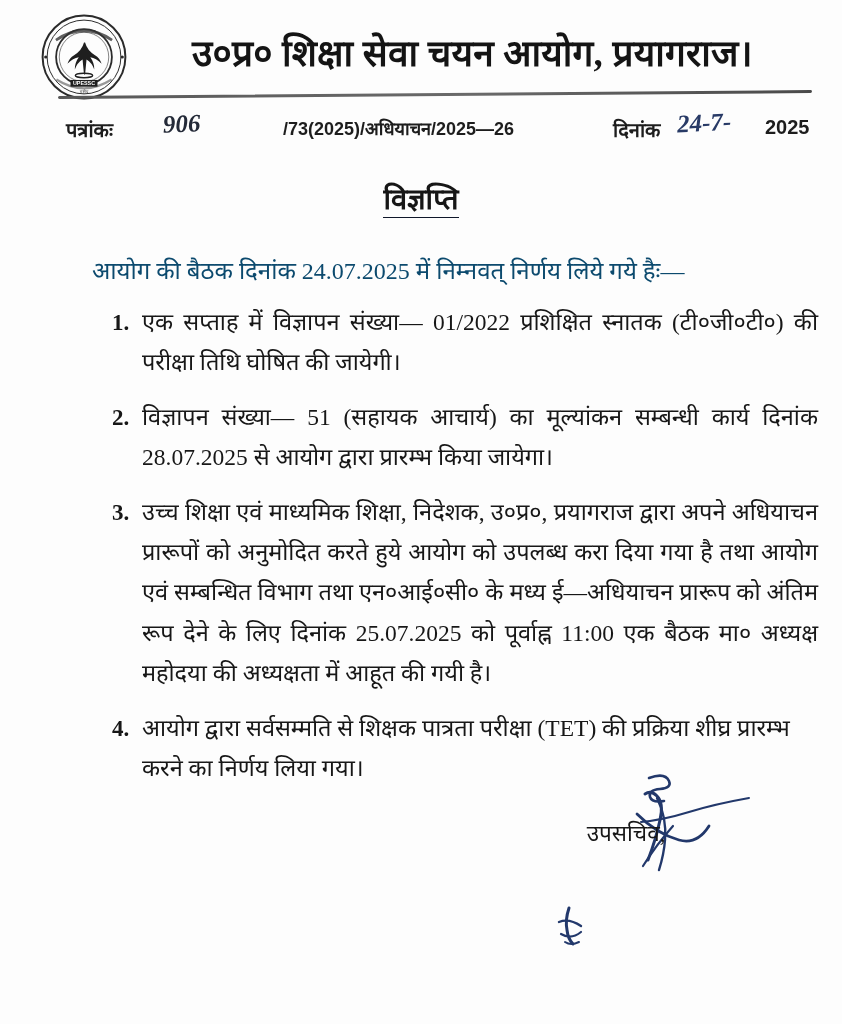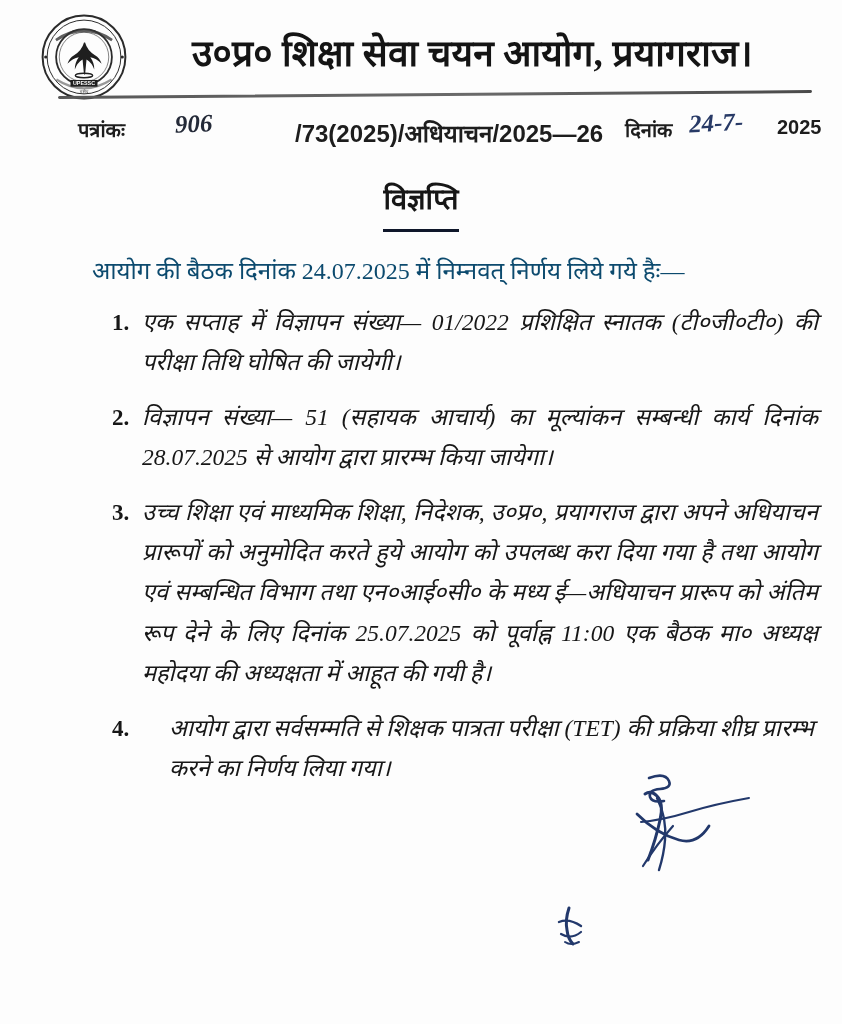--- a/index.html
+++ b/index.html
@@ -57,41 +57,41 @@
     width: 754px;
     height: 3px;
     background: linear-gradient(to right, #585858, #6a6a6a 55%, #4a4a4a);
     transform: rotate(-0.45deg);
     transform-origin: left center;
     border-radius: 2px;
   }
   
   .refrow {
     position: absolute;
-    left: 12px;
+    left: 0;
     top: 112px;
     width: 728px;
     height: 36px;
     font-family: "Liberation Sans", "DejaVu Sans", sans-serif;
     font-size: 20px;
     font-weight: 700;
     color: #1d1d1d;
   }
   .refrow > span { position: absolute; white-space: nowrap; }
   .r-label  { left: 66px;  top: 4px; }
   .r-number {
     left: 163px; top: -2px;
     font-family: "Liberation Serif", "DejaVu Serif", serif;
     font-style: italic;
     font-weight: 600;
     font-size: 25px;
     color: #242a38;
     transform: rotate(-2.5deg);
   }
-  .r-series { left: 283px; top: 4px; font-size: 24px; }
+  .r-series { left: 283px; top: 4px; font-size: 18px; }
   .d-label  { left: 613px; top: 4px; }
   .d-hand {
     left: 677px; top: -3px;
     font-family: "Liberation Serif", "DejaVu Serif", serif;
     font-style: italic;
     font-weight: 700;
     font-size: 25px;
     color: #283a66;
     transform: rotate(-3deg);
   }
@@ -101,22 +101,22 @@
     position: absolute;
     left: 0; top: 178px;
     width: 842px;
     text-align: center;
     font-family: "Liberation Serif", "DejaVu Serif", serif;
     font-size: 29px;
     font-weight: 700;
     color: #161616;
   }
   .vigyapti span {
-    border-bottom: 3px solid #0f172a;
-    padding-bottom: 14px;
+    border-bottom: 1px solid #0f172a;
+    padding-bottom: 2px;
   }
   
   .intro {
     position: absolute;
     left: 92px; top: 253px;
     width: 680px;
     font-family: Liberation Serif, serif;
     font-size: 24px;
     line-height: 1.55;
     color: #0c4a6e;
@@ -138,23 +138,22 @@
   .point .num {
     flex: 0 0 30px;
     font-weight: 700;
     font-size: 23px;
     padding-top: 1px;
   }
   .point .txt {
     flex: 1 1 auto;
     text-align: justify;
     text-justify: inter-word;
-    font-style: italic;
-  }
-  .point.last .txt { text-align: left; margin-left: 27px; }
+  }
+  .point.last .txt { text-align: left; }
   
   .signblock {
     position: absolute;
     left: 430px; top: 818px;
     width: 392px;
     text-align: center;
     font-family: "Liberation Serif", "DejaVu Serif", serif;
     font-size: 22.5px;
     line-height: 1.42;
     color: #171717;
@@ -262,15 +261,16 @@
   <svg class="sign-tail" viewBox="0 0 34 42" aria-hidden="true">
     <g fill="none" stroke="#22386b" stroke-linecap="round" stroke-linejoin="round">
       <path d="M14 2 q-4 12 -2 22 q1 9 6 14" stroke-width="3"></path>
       <path d="M4 16 q10 -4 22 4" stroke-width="2.4"></path>
       <path d="M6 28 q10 6 20 -2" stroke-width="2.2"></path>
       <path d="M10 36 q6 4 14 0" stroke-width="2"></path>
     </g>
   </svg>
 
   <div class="signblock">
+    <div class="ln">उपसचिव,</div>
   </div>
 
 </div>
 
 </body></html>

